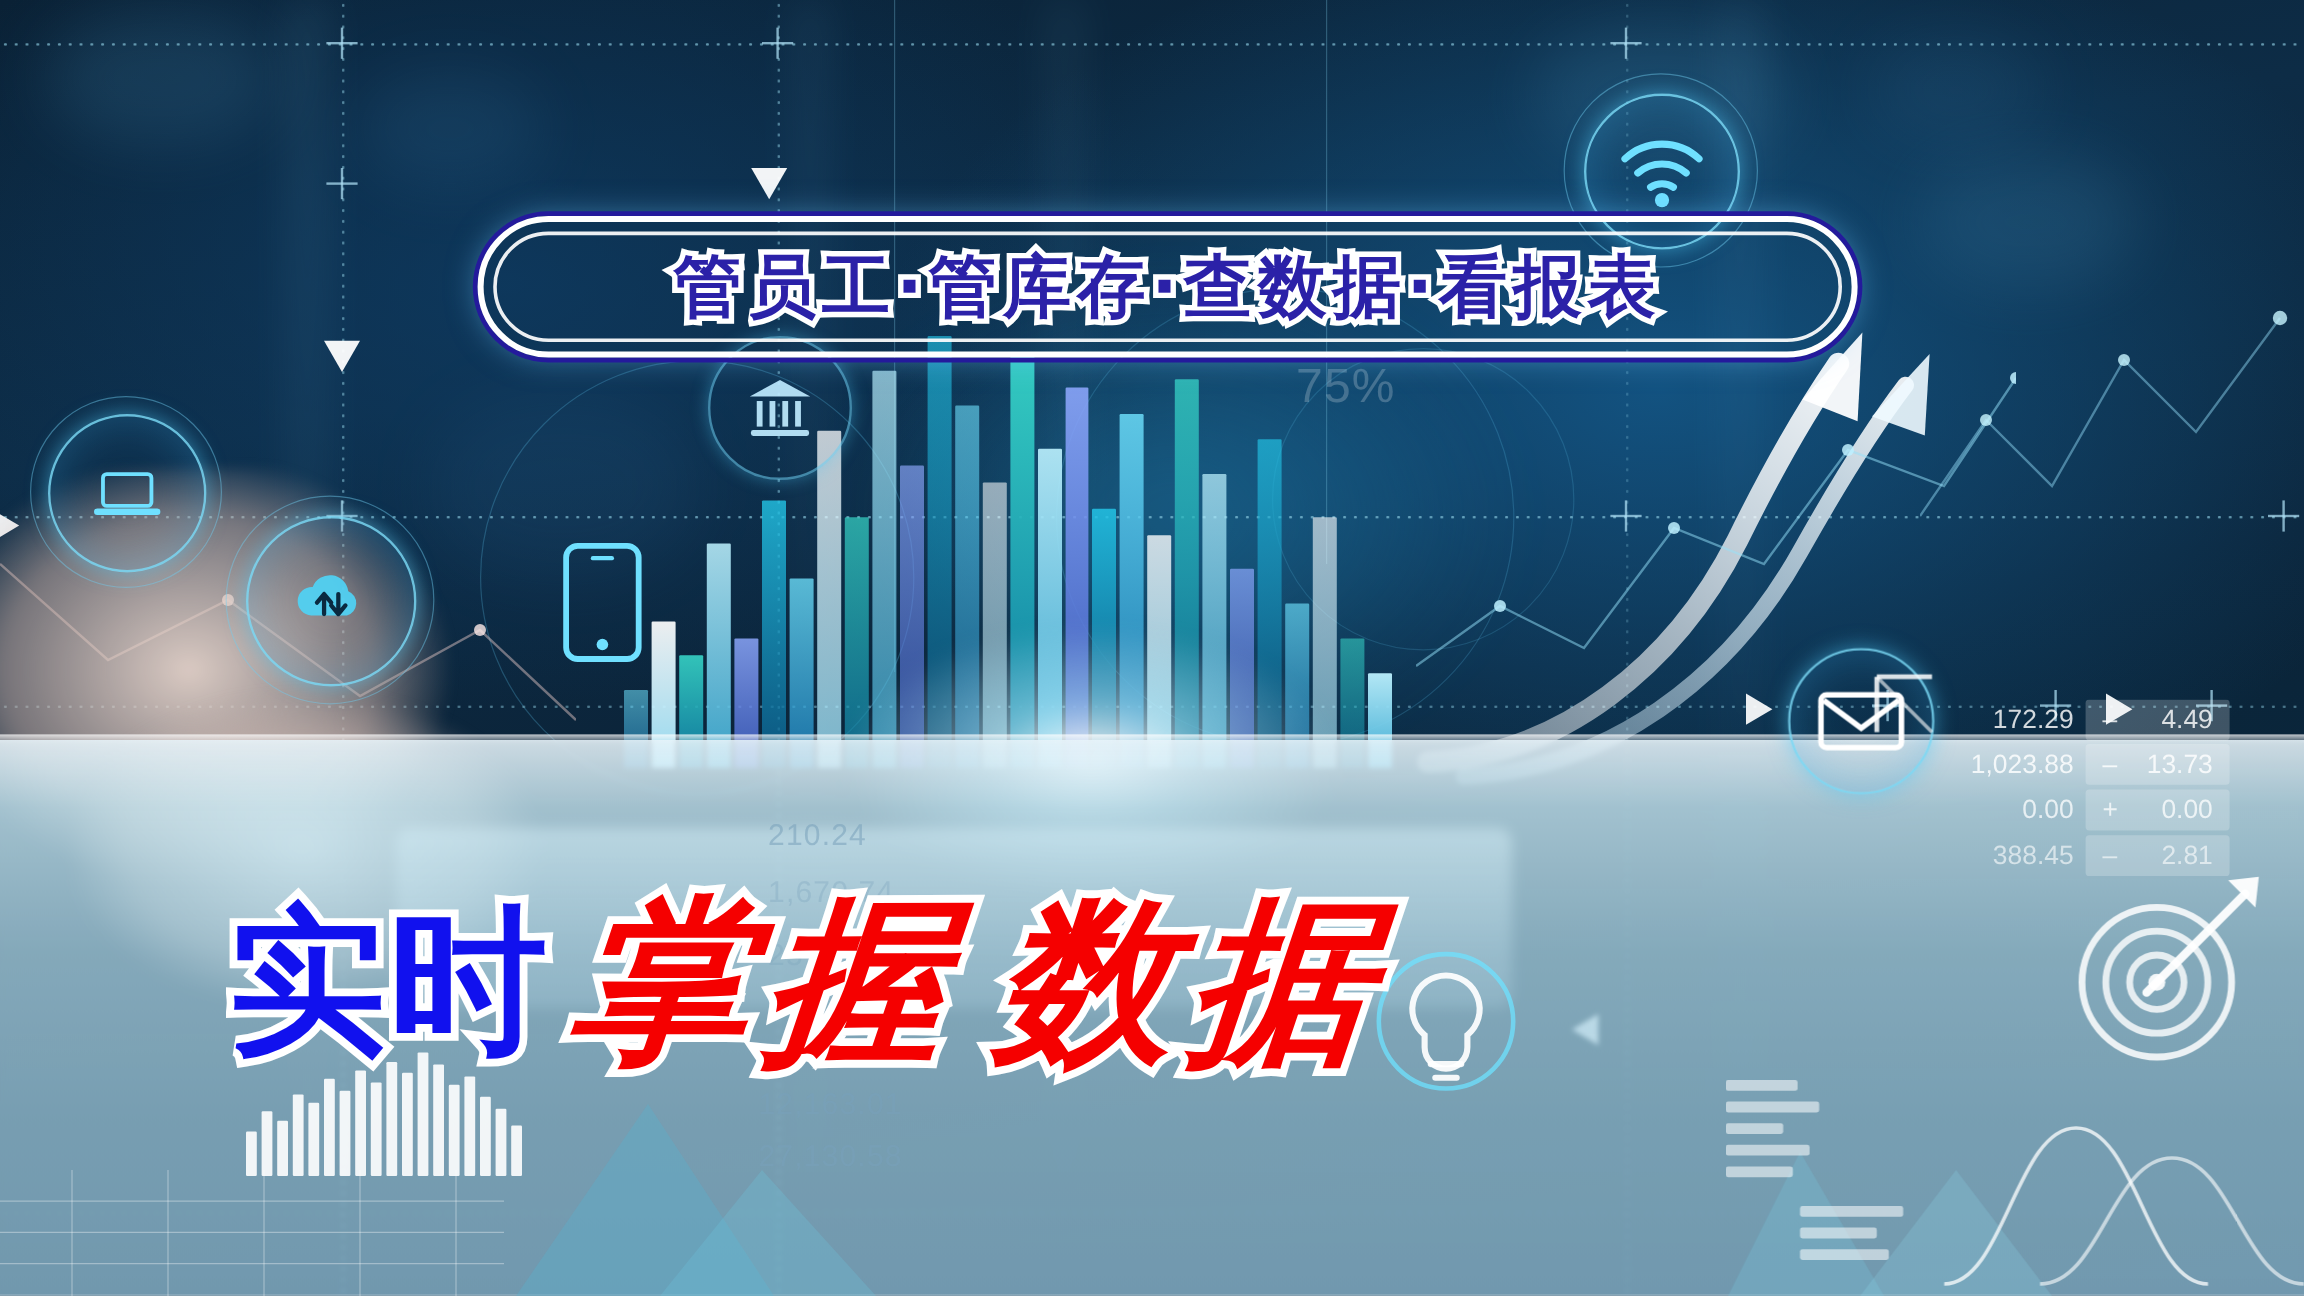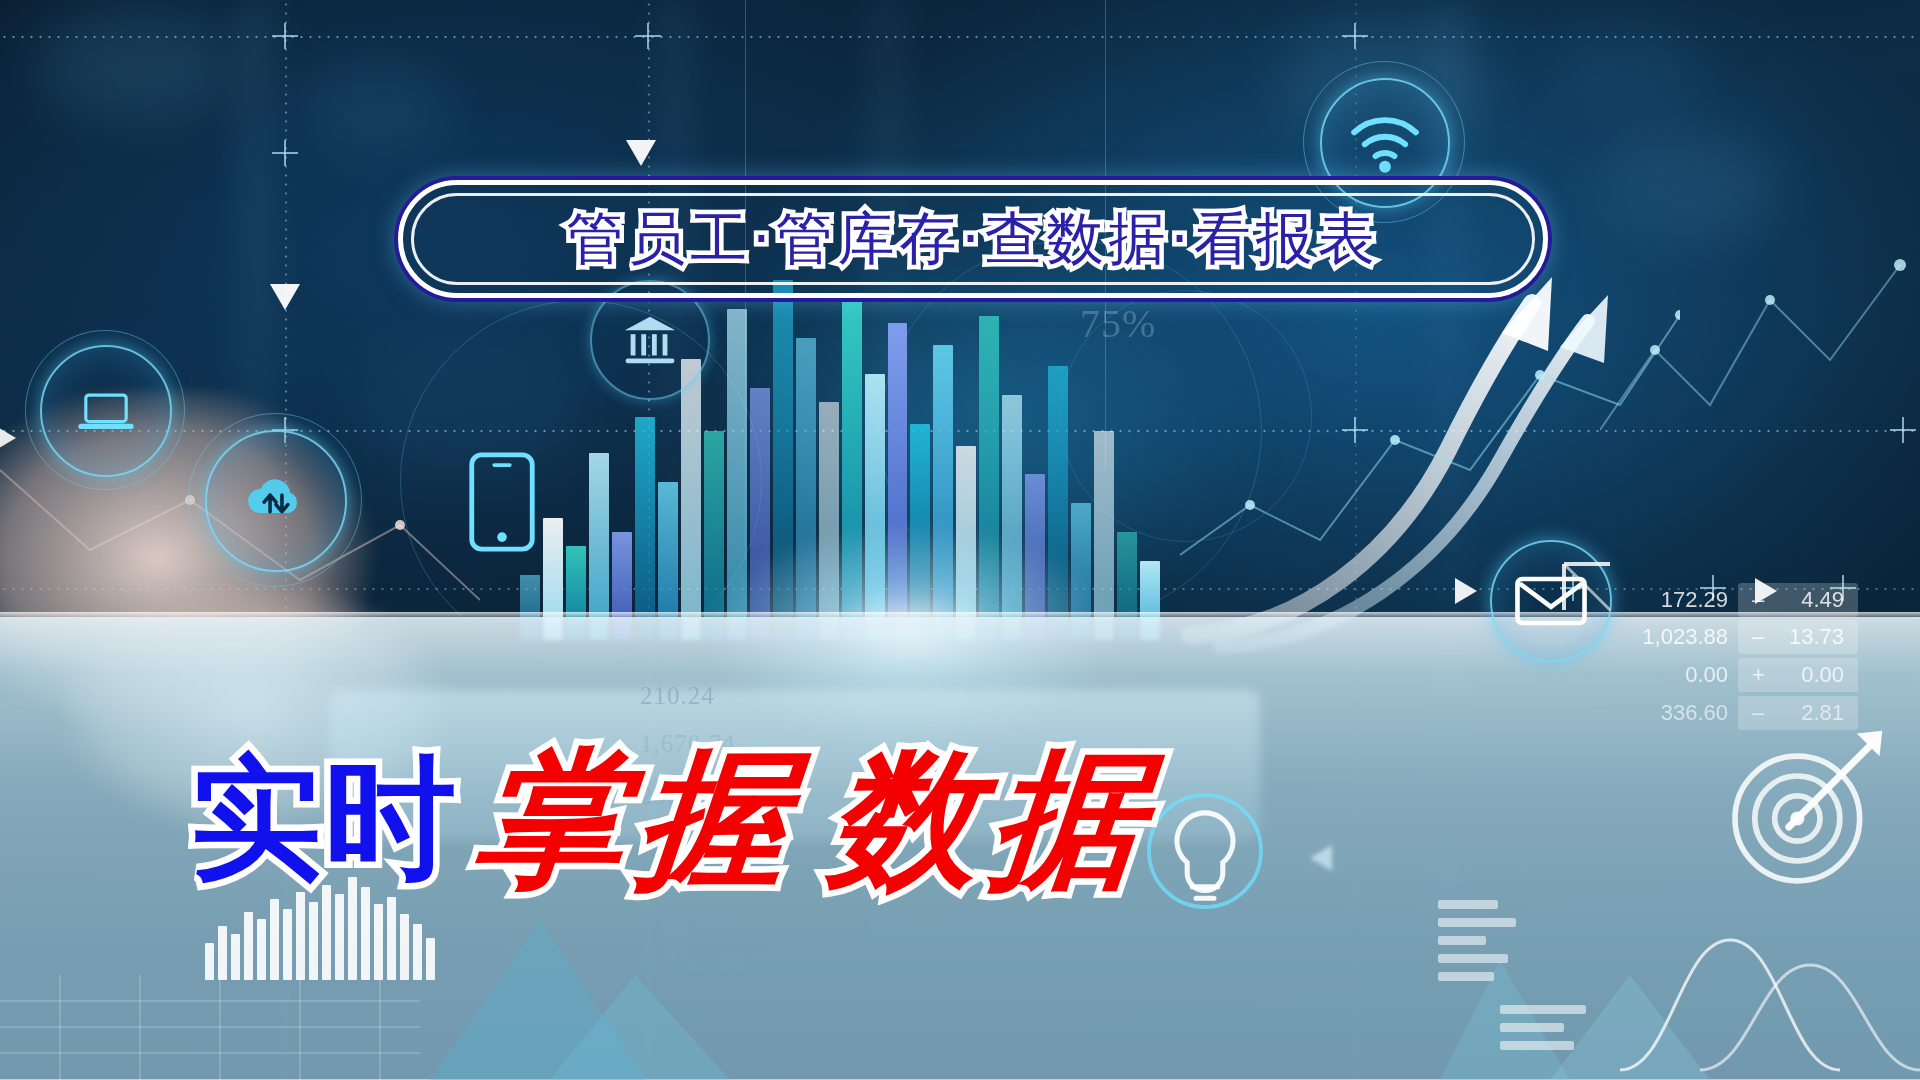--- a/index.html
+++ b/index.html
@@ -81,42 +81,42 @@
   .icon-ring{position:absolute;border-radius:50%;border:1px solid rgba(110,205,240,.45);}
 
   
   .pill{position:absolute;left:398px;top:180px;width:1140px;height:108px;
     border-radius:60px;border:5px solid #ffffff;
     box-shadow:0 0 0 4px #241a9c, 0 0 26px rgba(110,200,255,.5);
     display:flex;align-items:center;justify-content:center;
     background:transparent;}
   .pill-inner{position:absolute;left:8px;top:8px;right:8px;bottom:8px;
     border-radius:54px;border:3px solid rgba(255,255,255,.92);}
-  .pill-text{position:relative;font-size:57px;font-weight:400;letter-spacing:5px;
+  .pill-text{position:relative;font-size:57px;font-weight:700;letter-spacing:5px;
     color:#2b21a8;
     -webkit-text-stroke:9px #ffffff;paint-order:stroke fill;
     font-family:"DejaVu Sans","Liberation Sans",sans-serif;
     white-space:nowrap;}
 
   
   .headline{position:absolute;left:190px;top:735px;width:1560px;height:165px;
     display:flex;align-items:center;white-space:nowrap;}
   .hl-seg{font-weight:700;line-height:1;}
   .hl-blue{font-size:132px;color:#1111ee;letter-spacing:2px;
     -webkit-text-stroke:13px #ffffff;paint-order:stroke fill;
     font-family:"DejaVu Sans","Liberation Sans",sans-serif;}
   .hl-red{font-size:150px;color:#f50000;letter-spacing:12px;
     font-style:italic;
     -webkit-text-stroke:13px #ffffff;paint-order:stroke fill;
     font-family:"DejaVu Serif","Liberation Serif",serif;
     transform:skewX(-5deg);}
 
   
   .numlabel{position:absolute;color:rgba(255,255,255,.62);
-    font-size:25px;letter-spacing:1px;font-family:Liberation Serif, serif;}
+    font-size:25px;letter-spacing:1px;font-family:Liberation Sans, sans-serif;}
   .numdark{color:rgba(120,160,185,.55);}
 
   
   .ticker-row{position:absolute;display:flex;align-items:center;gap:10px;
     font-size:22px;color:rgba(255,255,255,.82);font-family:"Liberation Sans",sans-serif;}
   .ticker-val{min-width:128px;text-align:right;}
   .ticker-chip{background:rgba(255,255,255,.22);border-radius:3px;
     padding:4px 14px;min-width:92px;text-align:right;
     display:flex;justify-content:space-between;gap:12px;}
 
@@ -431,21 +431,21 @@
     </span>
   </div>
   <div class="ticker-row" style="left:1600px;top:658px;color:rgba(255,255,255,.75);">
     <span class="ticker-val">0.00</span>
     <span class="ticker-chip">
       <em style="font-style:normal">+</em>
       <em style="font-style:normal">0.00</em>
     </span>
   </div>
   <div class="ticker-row" style="left:1600px;top:696px;color:rgba(255,255,255,.6);">
-    <span class="ticker-val">336.60</span>
+    <span class="ticker-val">388.45</span>
     <span class="ticker-chip">
       <em style="font-style:normal">–</em>
       <em style="font-style:normal">2.81</em>
     </span>
   </div>
 
   <div class="pill">
     <div class="pill-inner"></div>
     <div class="pill-text">管员工·管库存·查数据·看报表</div>
   </div>

